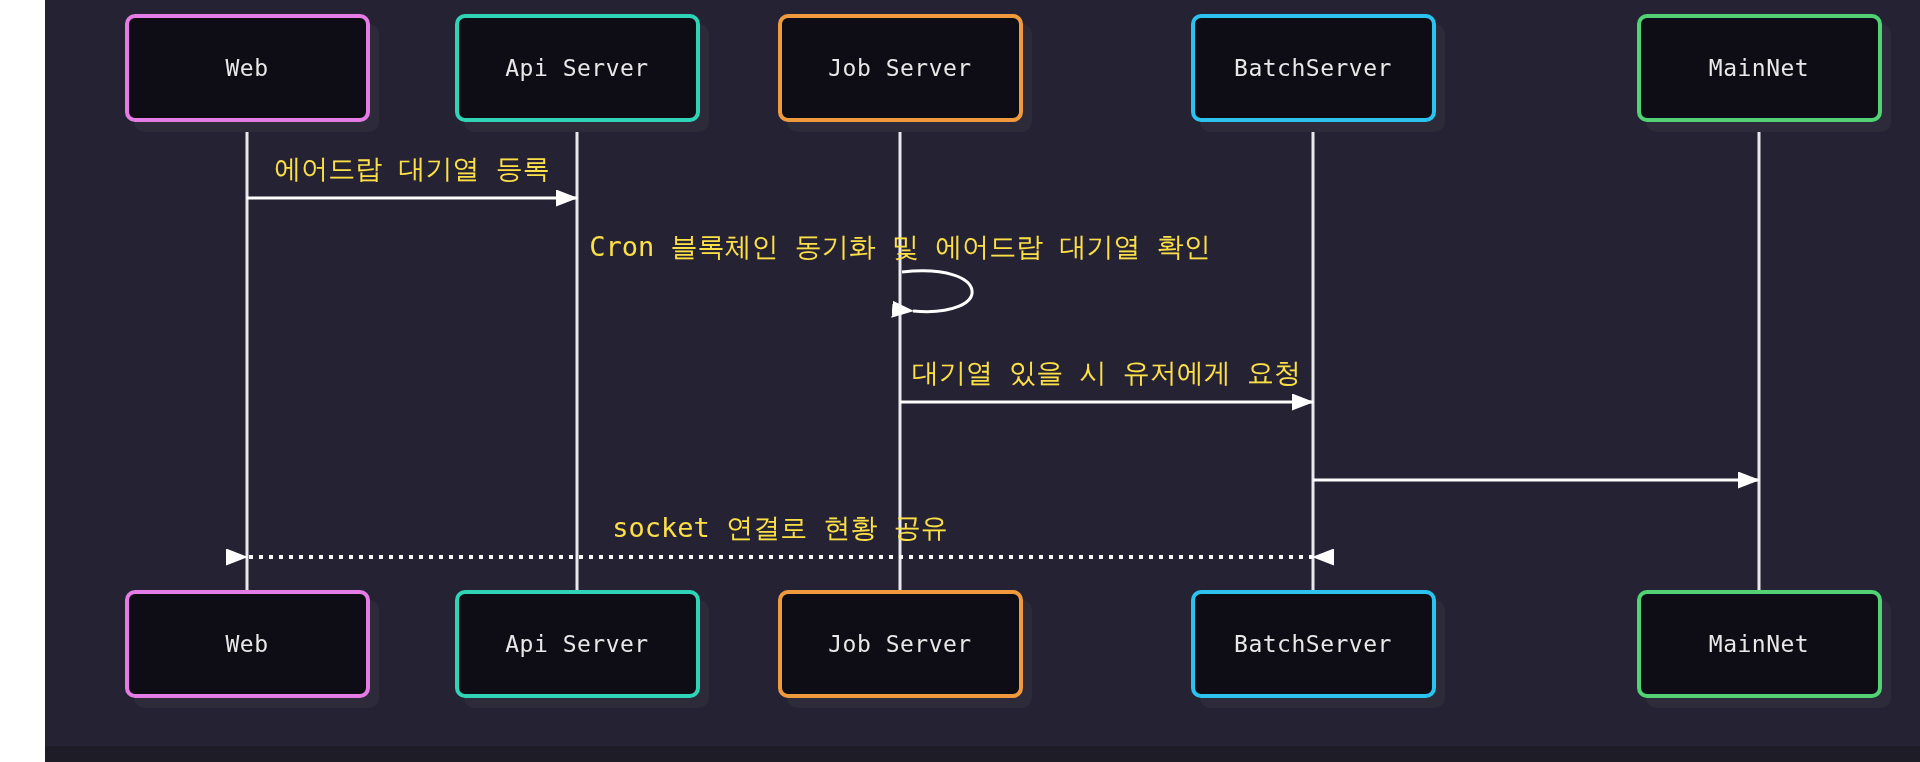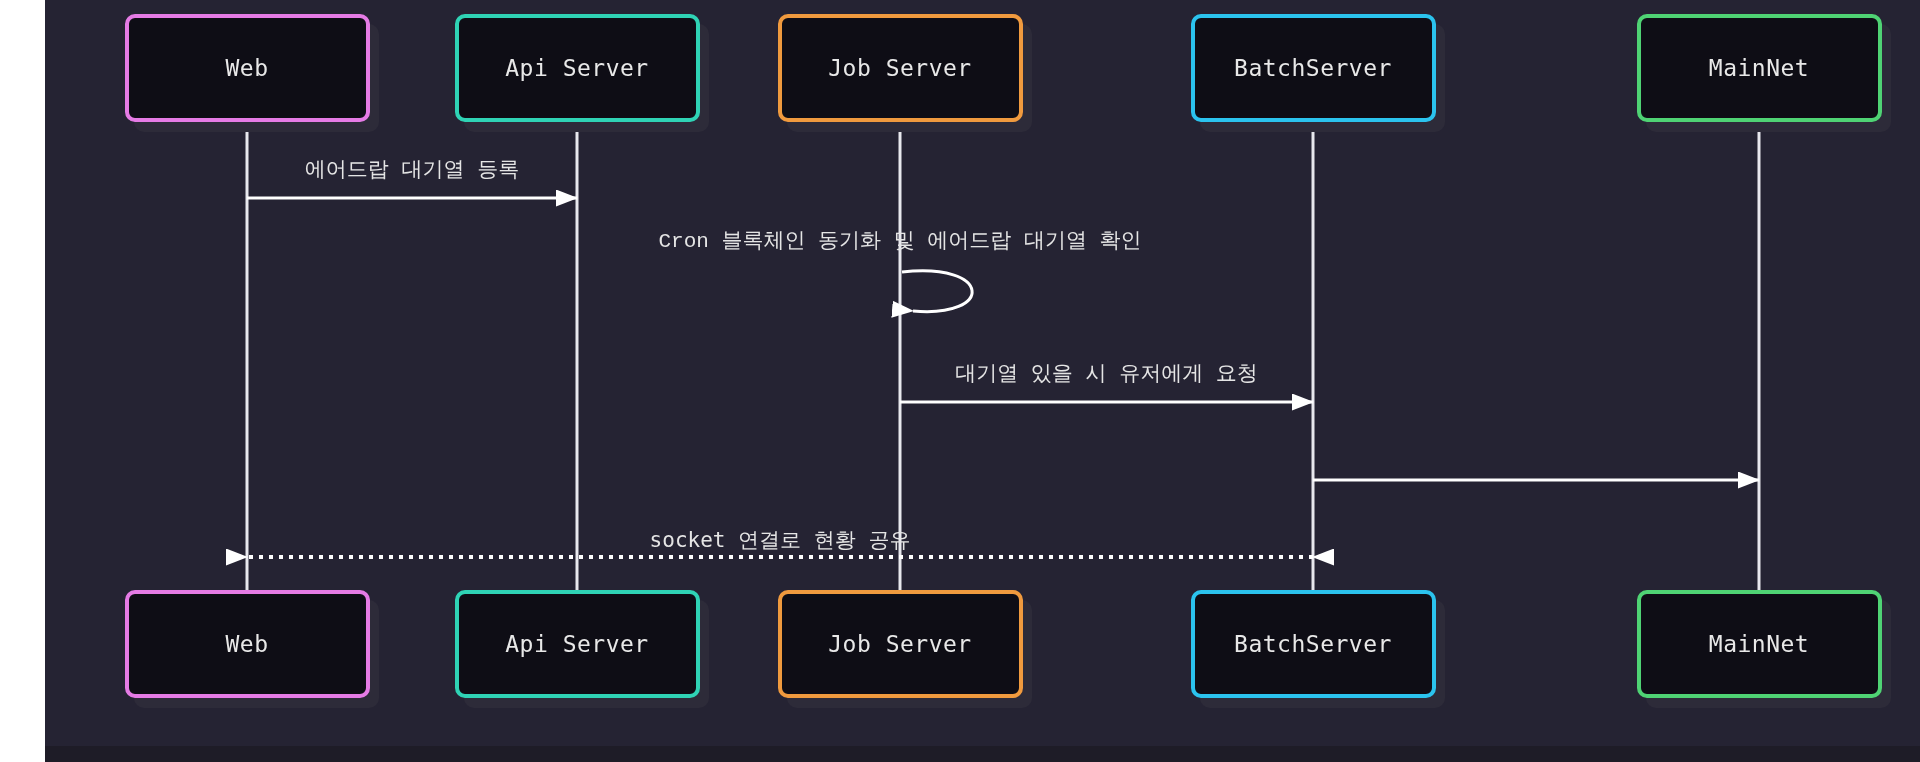--- a/index.html
+++ b/index.html
@@ -31,22 +31,22 @@
   }
   .actor-label {
     color: #e8e8e8;
     font-size: 23px;
     letter-spacing: 0.5px;
     white-space: nowrap;
   }
   .msg-label {
     position: absolute;
     transform: translate(-50%, -50%);
-    color: #e5e5e5;
-    font-size: 21px;
+    color: #fde047;
+    font-size: 27px;
     white-space: nowrap;
   }
   svg { position: absolute; left: 0; top: 0; }
 </style>
 </head>
 <body>
 
 <div id="stage">
   <div id="bottom-strip"></div>
 <svg width="1920" height="762">
@@ -93,16 +93,16 @@
     <div class="actor-box" style="left: 1145.5px; top: 590px; border-color: rgb(43, 195, 238);">
       <span class="actor-label">BatchServer</span>
     </div>
     <div class="actor-box" style="left: 1591.5px; top: 14px; border-color: rgb(79, 211, 116);">
       <span class="actor-label">MainNet</span>
     </div>
     <div class="actor-box" style="left: 1591.5px; top: 590px; border-color: rgb(79, 211, 116);">
       <span class="actor-label">MainNet</span>
     </div>
     <div class="msg-label" style="left: 367px; top: 169px;">에어드랍 대기열 등록</div>
-    <div class="msg-label" style="left: 855px; top: 240px; font-family: Liberation Mono, monospace;">Cron 블록체인 동기화 및 에어드랍 대기열 확인</div>
+    <div class="msg-label" style="left: 855px; top: 247px;">Cron 블록체인 동기화 및 에어드랍 대기열 확인</div>
     <div class="msg-label" style="left: 1061.5px; top: 373px;">대기열 있을 시 유저에게 요청</div>
-    <div class="msg-label" style="left: 735px; top: 540px;">socket 연결로 현황 공유</div>
+    <div class="msg-label" style="left: 735px; top: 528px;">socket 연결로 현황 공유</div>
   </div>
 
 </body></html>

